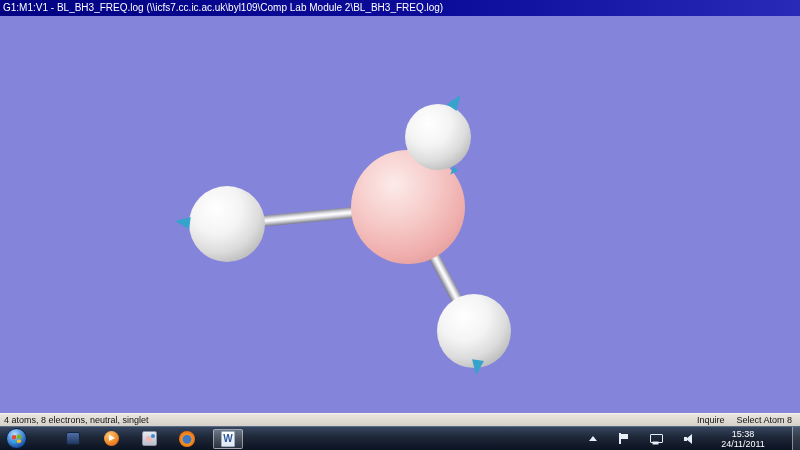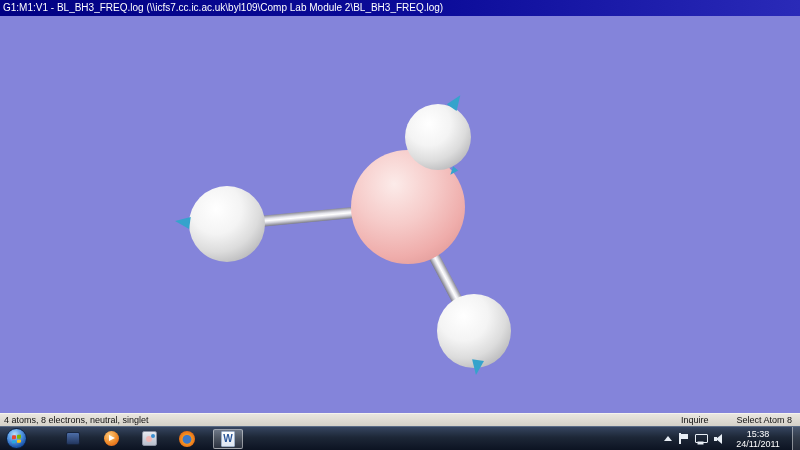--- a/index.html
+++ b/index.html
@@ -56,21 +56,21 @@
   .vec-center   { left:447px; top:148px; transform:rotate(40deg) scale(0.55); }
 
   
   .statusbar {
     position:absolute; top:413px; left:0; width:800px; height:13px;
     background: linear-gradient(#e9e6df, #d5d1c8);
     border-top:1px solid #f5f3ee;
     display:flex; align-items:center; justify-content:space-between;
     font-size:9px; color:#111; padding:0 8px 0 4px;
   }
-  .status-right { display:flex; gap:28px; }
+  .status-right { display:flex; gap:12px; }
 
   
   .taskbar {
     position:absolute; top:426px; left:0; width:800px; height:24px;
     background: linear-gradient(180deg, #36455f 0%, #1d2737 45%, #0c1322 100%);
     border-top:1px solid #5a6b85;
     display:flex; align-items:center;
   }
   .start-orb {
     width:21px; height:21px; border-radius:50%; margin:0 8px 0 6px;
@@ -89,21 +89,21 @@
 
   .ic-app { width:14px; height:13px; background:linear-gradient(#4d6ea8,#22365e); border:1px solid #16233c; border-radius:2px; }
   .ic-media { width:15px; height:15px; border-radius:50%; background:radial-gradient(circle at 38% 30%, #ffc97a, #f08a28 55%, #cf4d12 100%); position:relative; }
   .ic-media::after { content:""; position:absolute; left:5px; top:4px; border-left:6px solid #fff; border-top:3.5px solid transparent; border-bottom:3.5px solid transparent; }
   .ic-gv { width:15px; height:15px; border-radius:2px; background:linear-gradient(#e8eaf0,#b9bfcc); position:relative; border:1px solid #8a90a0; }
   .ic-gv::before { content:""; position:absolute; left:3px; top:4px; width:6px; height:6px; border-radius:50%; background:#f0b8b6; }
   .ic-gv::after { content:""; position:absolute; left:8px; top:2px; width:4px; height:4px; border-radius:50%; background:#3a8fd0; }
   .ic-ff { width:16px; height:16px; border-radius:50%; background:radial-gradient(circle at 50% 52%, #3c78c8 0%, #3c78c8 34%, #f59222 42%, #e05e10 85%); }
   .ic-word { width:14px; height:16px; background:linear-gradient(#ffffff,#dfe7f2); border:1px solid #9fb0c8; border-radius:1px; display:flex; align-items:center; justify-content:center; font-size:10px; font-weight:bold; color:#2b579a; }
 
-  .tray { margin-left:auto; display:flex; align-items:center; gap:7px; height:100%; padding-right:0; }
+  .tray { margin-left:auto; display:flex; align-items:center; gap:22px; height:100%; padding-right:0; }
   .tray-arrow { width:0; height:0; border-left:4px solid transparent; border-right:4px solid transparent; border-bottom:5px solid #e8eef5; }
   .ic-flag { position:relative; width:9px; height:11px; }
   .ic-flag::before { content:""; position:absolute; left:0; top:0; width:1.5px; height:11px; background:#e8eef5; }
   .ic-flag::after { content:""; position:absolute; left:1.5px; top:0.5px; width:7px; height:5px; background:#e8eef5; }
   .ic-net { position:relative; width:12px; height:10px; }
   .ic-net::before { content:""; position:absolute; left:0; top:0; width:11px; height:7px; border:1.5px solid #e8eef5; border-radius:1px; }
   .ic-net::after { content:""; position:absolute; left:3px; bottom:0; width:5px; height:1.5px; background:#e8eef5; box-shadow:0 0 0 0.5px #e8eef5; }
   .ic-vol { position:relative; width:10px; height:10px; }
   .ic-vol::before { content:""; position:absolute; left:0; top:3px; width:3px; height:4px; background:#e8eef5; }
   .ic-vol::after { content:""; position:absolute; left:2px; top:0; border-right:6px solid #e8eef5; border-top:5px solid transparent; border-bottom:5px solid transparent; }

